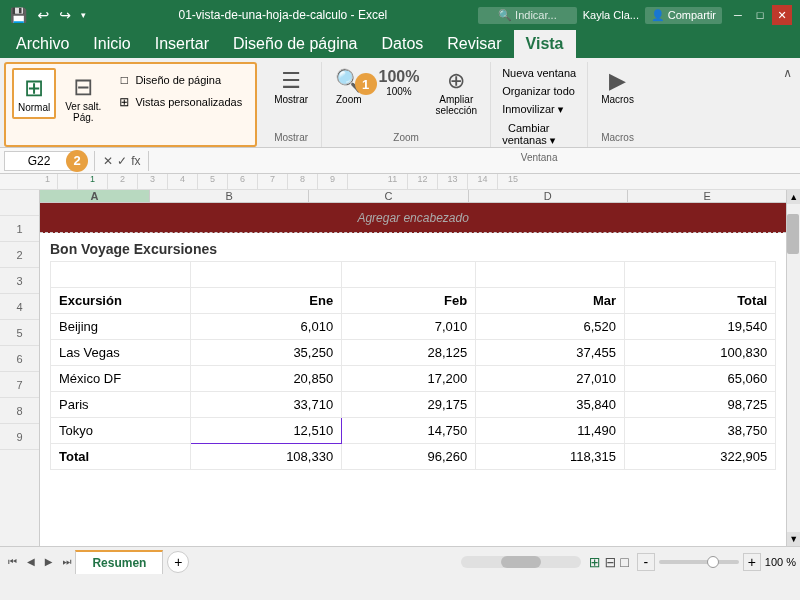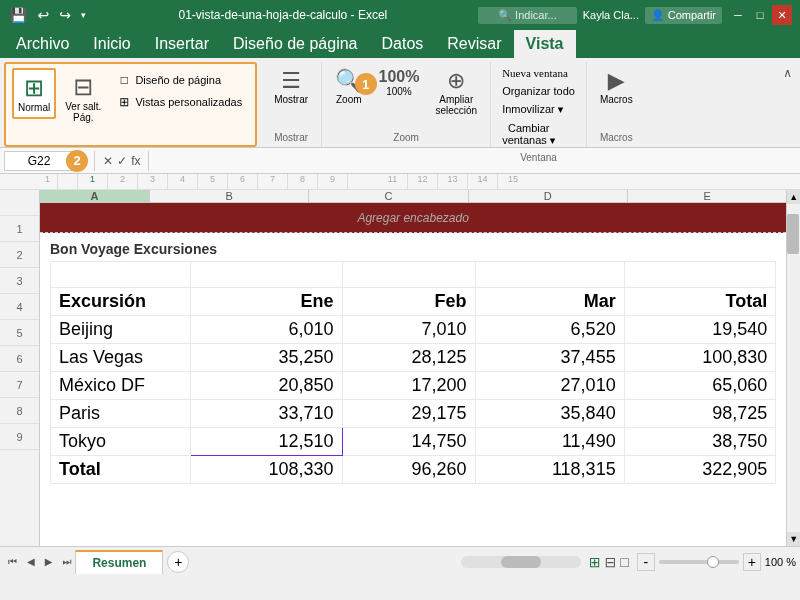--- a/index.html
+++ b/index.html
@@ -206,21 +206,21 @@
       display: flex;
       align-items: center;
       justify-content: center;
       color: #aaa;
       font-size: 12px;
       font-style: italic;
     }
     .sheet-table {
       width: 100%;
       border-collapse: collapse;
-      font-size: 18px;
+      font-size: 13px;
     }
     .sheet-table td {
       border: 1px solid #e0e0e0;
       padding: 3px 8px;
       height: 26px;
     }
     .sheet-table .header-row td {
       font-weight: bold;
     }
     .num { text-align: right; }
@@ -394,21 +394,21 @@
       <button class="ribbon-btn">
         <span style="font-size:22px;color:#555;">⊕</span>
         <span style="font-size:10px;line-height:1.1;text-align:center;">Ampliar<br>selección</span>
       </button>
     </div>
     <div class="ribbon-group-label">Zoom</div>
   </div>
 
   <div class="ribbon-group">
     <div class="ribbon-group-items" style="flex-direction:column;gap:0;">
-      <button class="ribbon-small-btn" style="font-size:11px;font-family:Liberation Serif, serif;">Nueva ventana</button>
+      <button class="ribbon-small-btn" style="font-size:11px;">Nueva ventana</button>
       <button class="ribbon-small-btn" style="font-size:11px;">Organizar todo</button>
       <button class="ribbon-small-btn" style="font-size:11px;">Inmovilizar ▾</button>
       <button class="ribbon-small-btn" style="font-size:11px;">Cambiar<br>ventanas ▾</button>
     </div>
     <div class="ribbon-group-label">Ventana</div>
   </div>
 
   <div class="ribbon-group" style="border-right:none;">
     <div class="ribbon-group-items">
       <button class="ribbon-btn">

